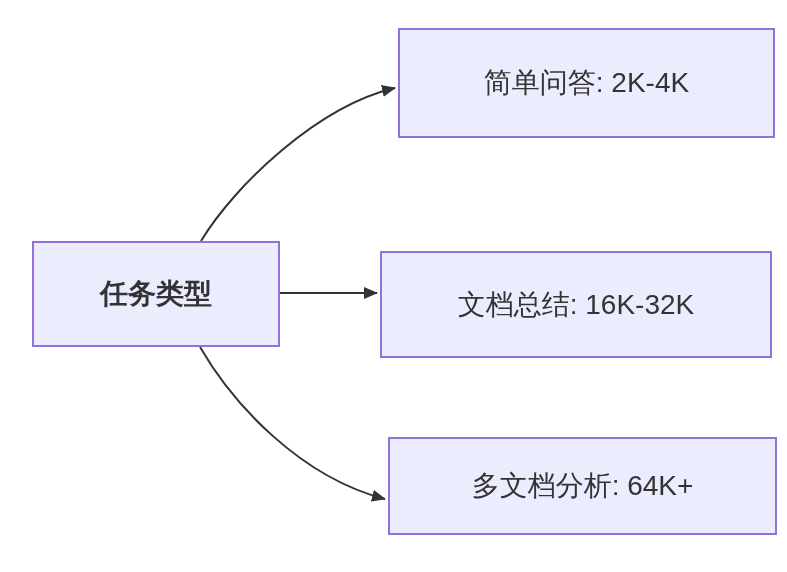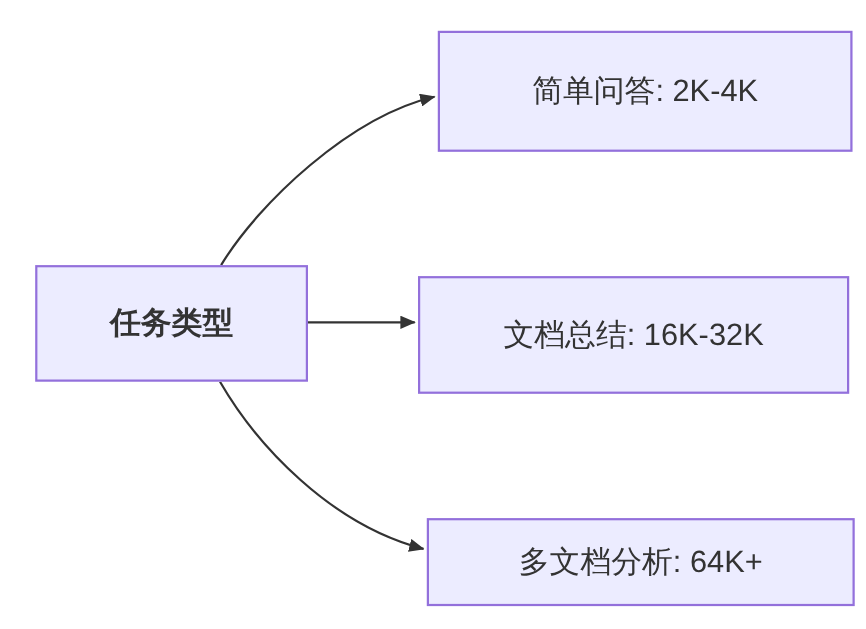--- a/index.html
+++ b/index.html
@@ -31,21 +31,21 @@
     align-items: center;
     justify-content: center;
     color: #333333;
     font-size: 28px;
     line-height: 1.2;
     white-space: nowrap;
   }
   .node-root  { left: 32px;  top: 241px; width: 248px; height: 106px; font-weight: bold; }
   .node-qa    { left: 398px; top: 28px;  width: 377px; height: 110px; }
   .node-doc   { left: 380px; top: 238px; width: 392px; height: 107px; margin-top: 13px; }
-  .node-multi { left: 388px; top: 471px; width: 389px; height: 80px; }
+  .node-multi { left: 388px; top: 437px; width: 389px; height: 98px; }
   .edge-path {
     fill: none;
     stroke: #333333;
     stroke-width: 2px;
   }
 </style>
 </head>
 <body>
 
 <div class="canvas">

